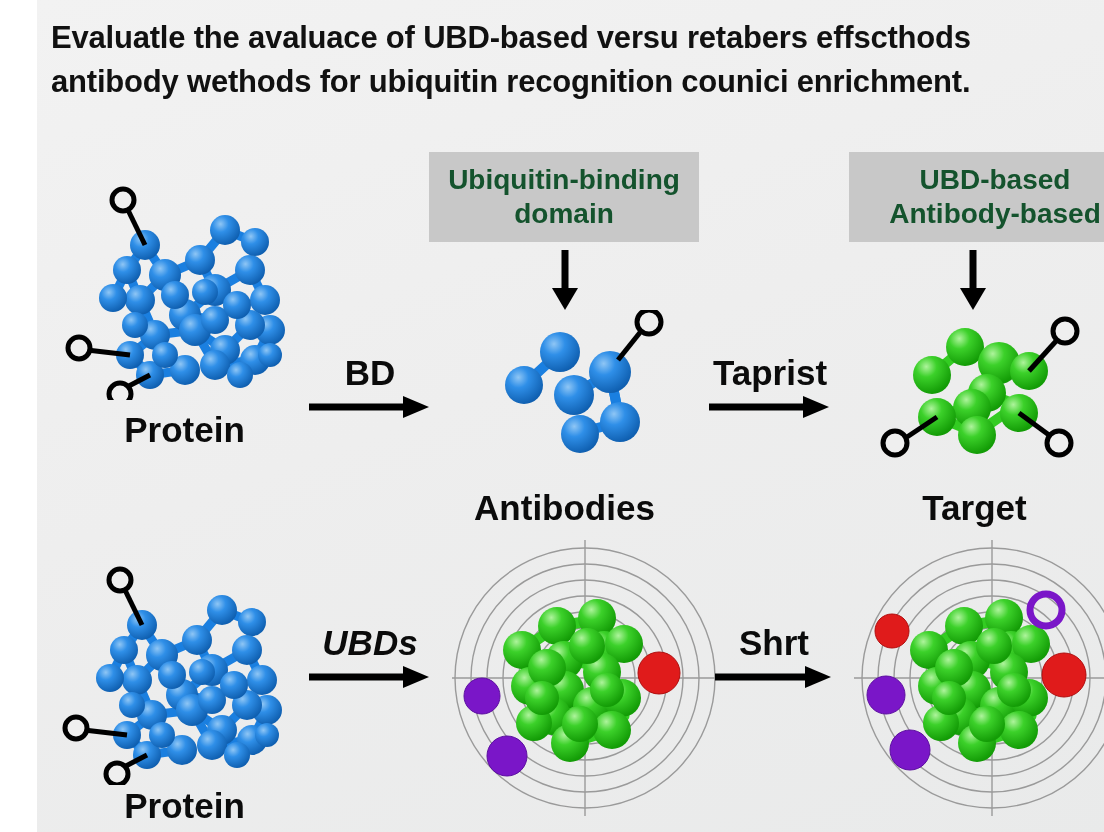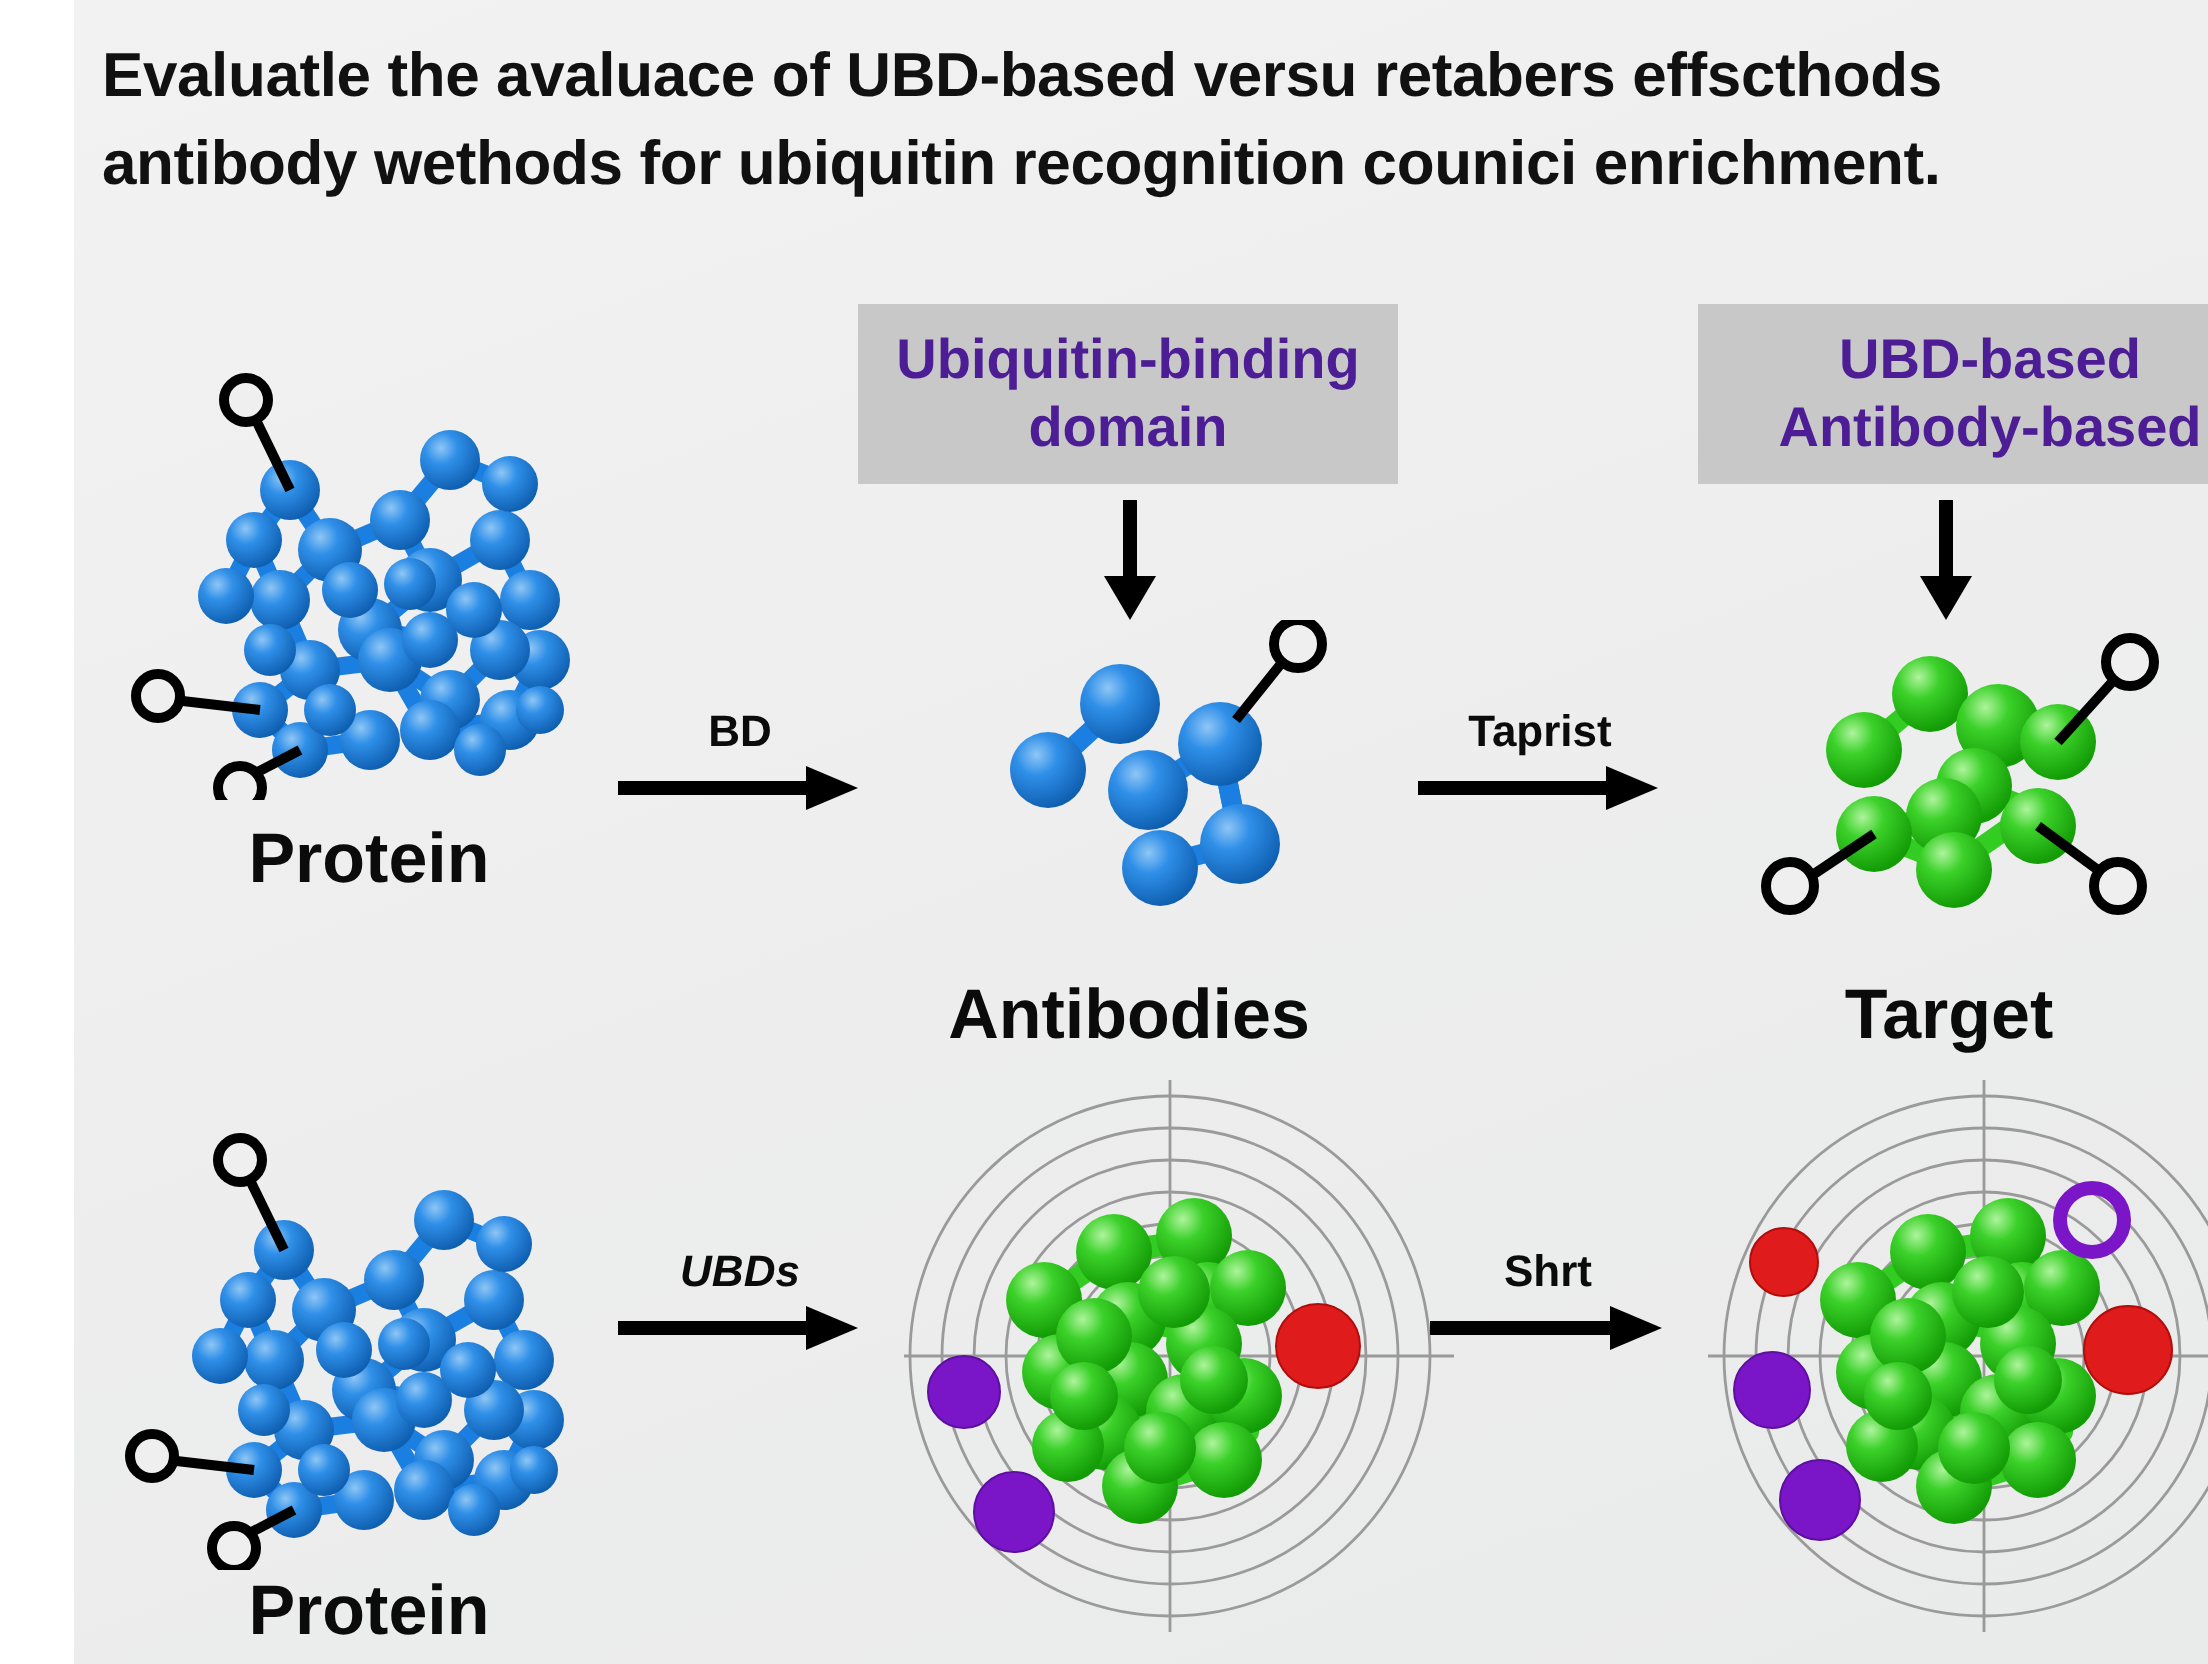--- a/index.html
+++ b/index.html
@@ -30,21 +30,21 @@
     line-height: 1.42;
     color: #111111;
     letter-spacing: -0.2px;
   }
   .title-line { display: block; white-space: nowrap; }
 
   
   .gray-box {
     position: absolute;
     background: #c8c8c8;
-    color: #4c1d95;
+    color: #14532d;
     font-weight: bold;
     font-size: 28px;
     line-height: 1.22;
     text-align: center;
     display: flex;
     align-items: center;
     justify-content: center;
     box-sizing: border-box;
     padding: 6px 10px;
   }
@@ -54,21 +54,21 @@
     color: #0b0b0b;
     font-weight: bold;
     font-size: 35px;
     text-align: center;
     white-space: nowrap;
   }
   
   .arrow-group { position: absolute; }
   .arrow-label {
     font-weight: bold;
-    font-size: 22px;
+    font-size: 35px;
     color: #0b0b0b;
     text-align: center;
     white-space: nowrap;
     line-height: 1;
     margin-bottom: 6px;
   }
   .arrow-svg { display: block; }
 
   .struct { position: absolute; }
   .down-arrow { position: absolute; }

